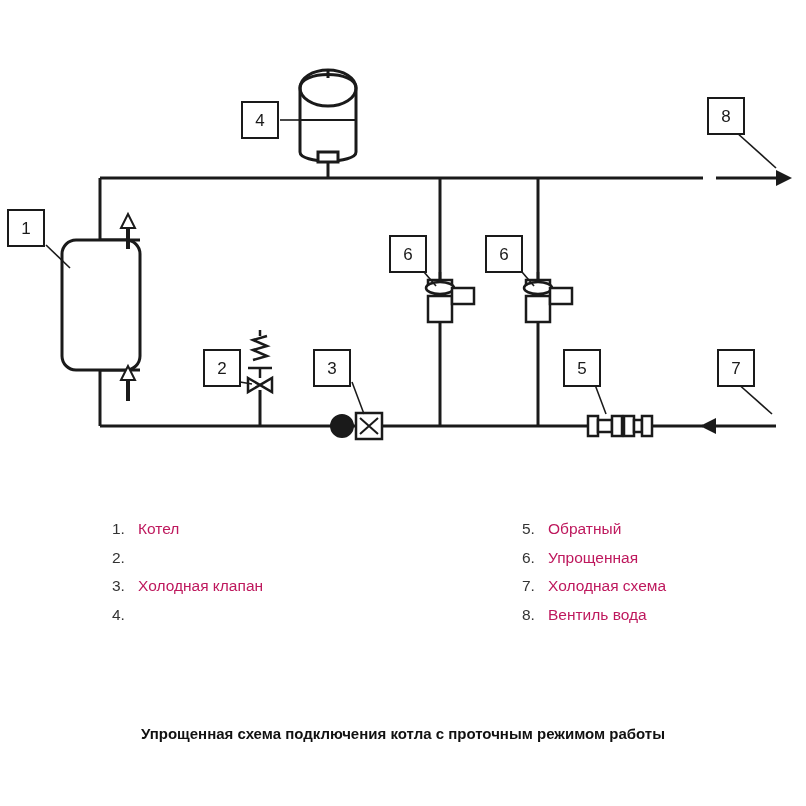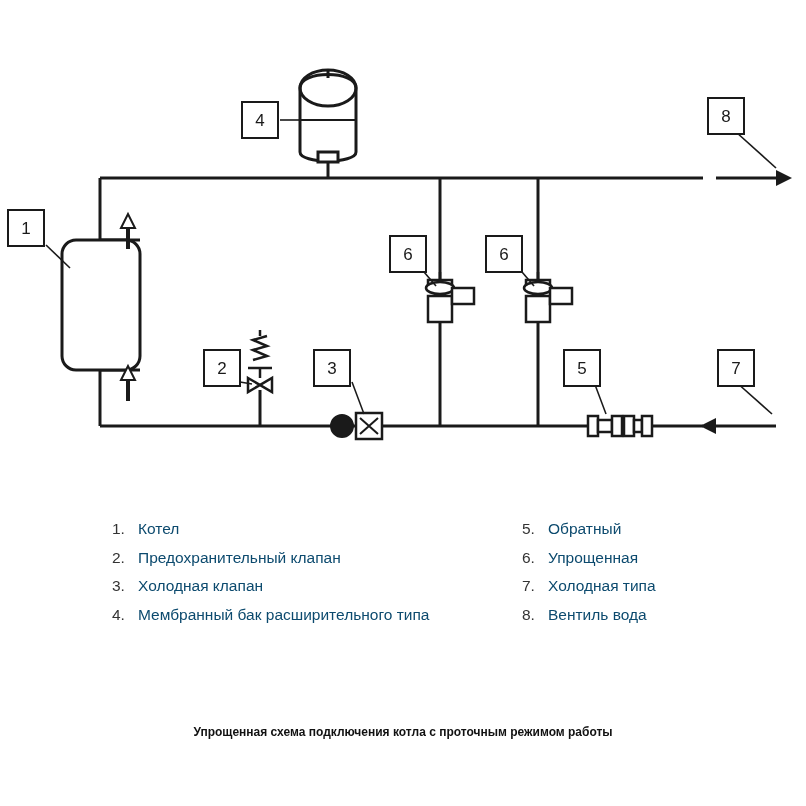--- a/index.html
+++ b/index.html
@@ -50,29 +50,29 @@
     font-size: 15.5px;
     color: #333333;
     line-height: 1.2;
   }
   .legend-num {
     width: 26px;
     flex: 0 0 26px;
     color: #333333;
   }
   .legend-text {
-    color: #0c4a6e;
+    color: #be185d;
   }
   .caption {
     position: absolute;
     left: 0;
     top: 725px;
     width: 806px;
     text-align: center;
-    font-size: 12px;
+    font-size: 15px;
     font-weight: bold;
     color: #111111;
   }
   .tag-text {
     font-family: "Liberation Sans", sans-serif;
     font-size: 17px;
     fill: #1a1a1a;
   }
 </style>
 </head>
@@ -218,43 +218,41 @@
   </svg>
 
   <div class="legend">
     <div class="legend-col left">
       <div class="legend-item">
         <span class="legend-num">1.</span>
         <span class="legend-text">Котел</span>
       </div>
       <div class="legend-item">
         <span class="legend-num">2.</span>
-        <span class="legend-text">Предохранительный клапан</span>
       </div>
       <div class="legend-item">
         <span class="legend-num">3.</span>
         <span class="legend-text">Холодная клапан</span>
       </div>
       <div class="legend-item">
         <span class="legend-num">4.</span>
-        <span class="legend-text">Мембранный бак расширительного типа</span>
       </div>
     </div>
     <div class="legend-col right">
       <div class="legend-item">
         <span class="legend-num">5.</span>
         <span class="legend-text">Обратный</span>
       </div>
       <div class="legend-item">
         <span class="legend-num">6.</span>
         <span class="legend-text">Упрощенная</span>
       </div>
       <div class="legend-item">
         <span class="legend-num">7.</span>
-        <span class="legend-text">Холодная типа</span>
+        <span class="legend-text">Холодная схема</span>
       </div>
       <div class="legend-item">
         <span class="legend-num">8.</span>
         <span class="legend-text">Вентиль вода</span>
       </div>
     </div>
   </div>
 
   <div class="caption">Упрощенная схема подключения котла с проточным режимом работы</div>
 

